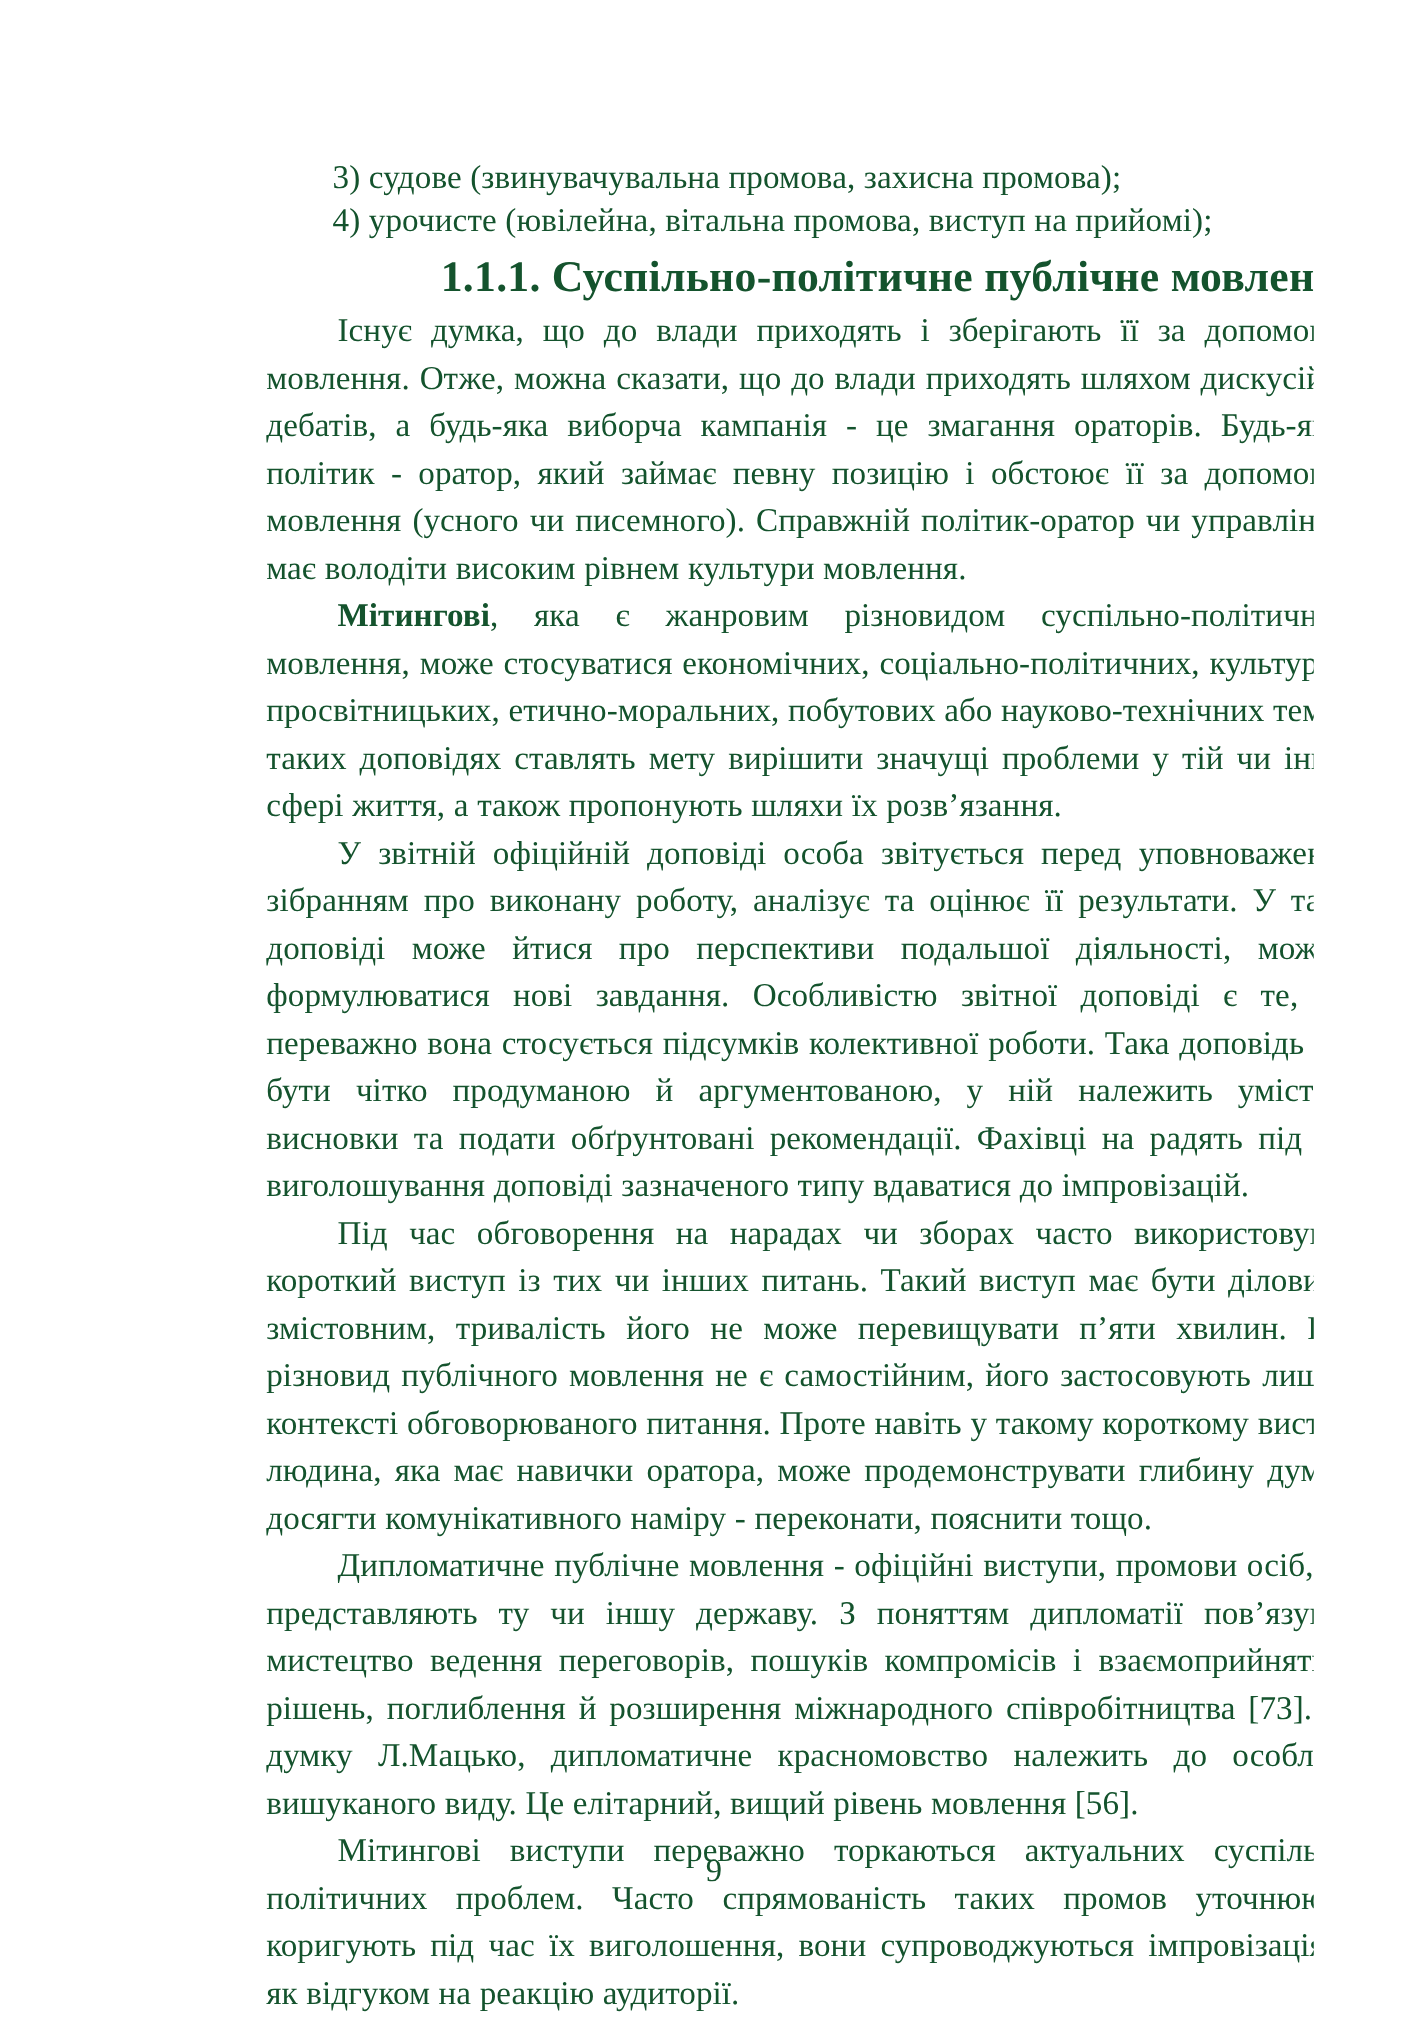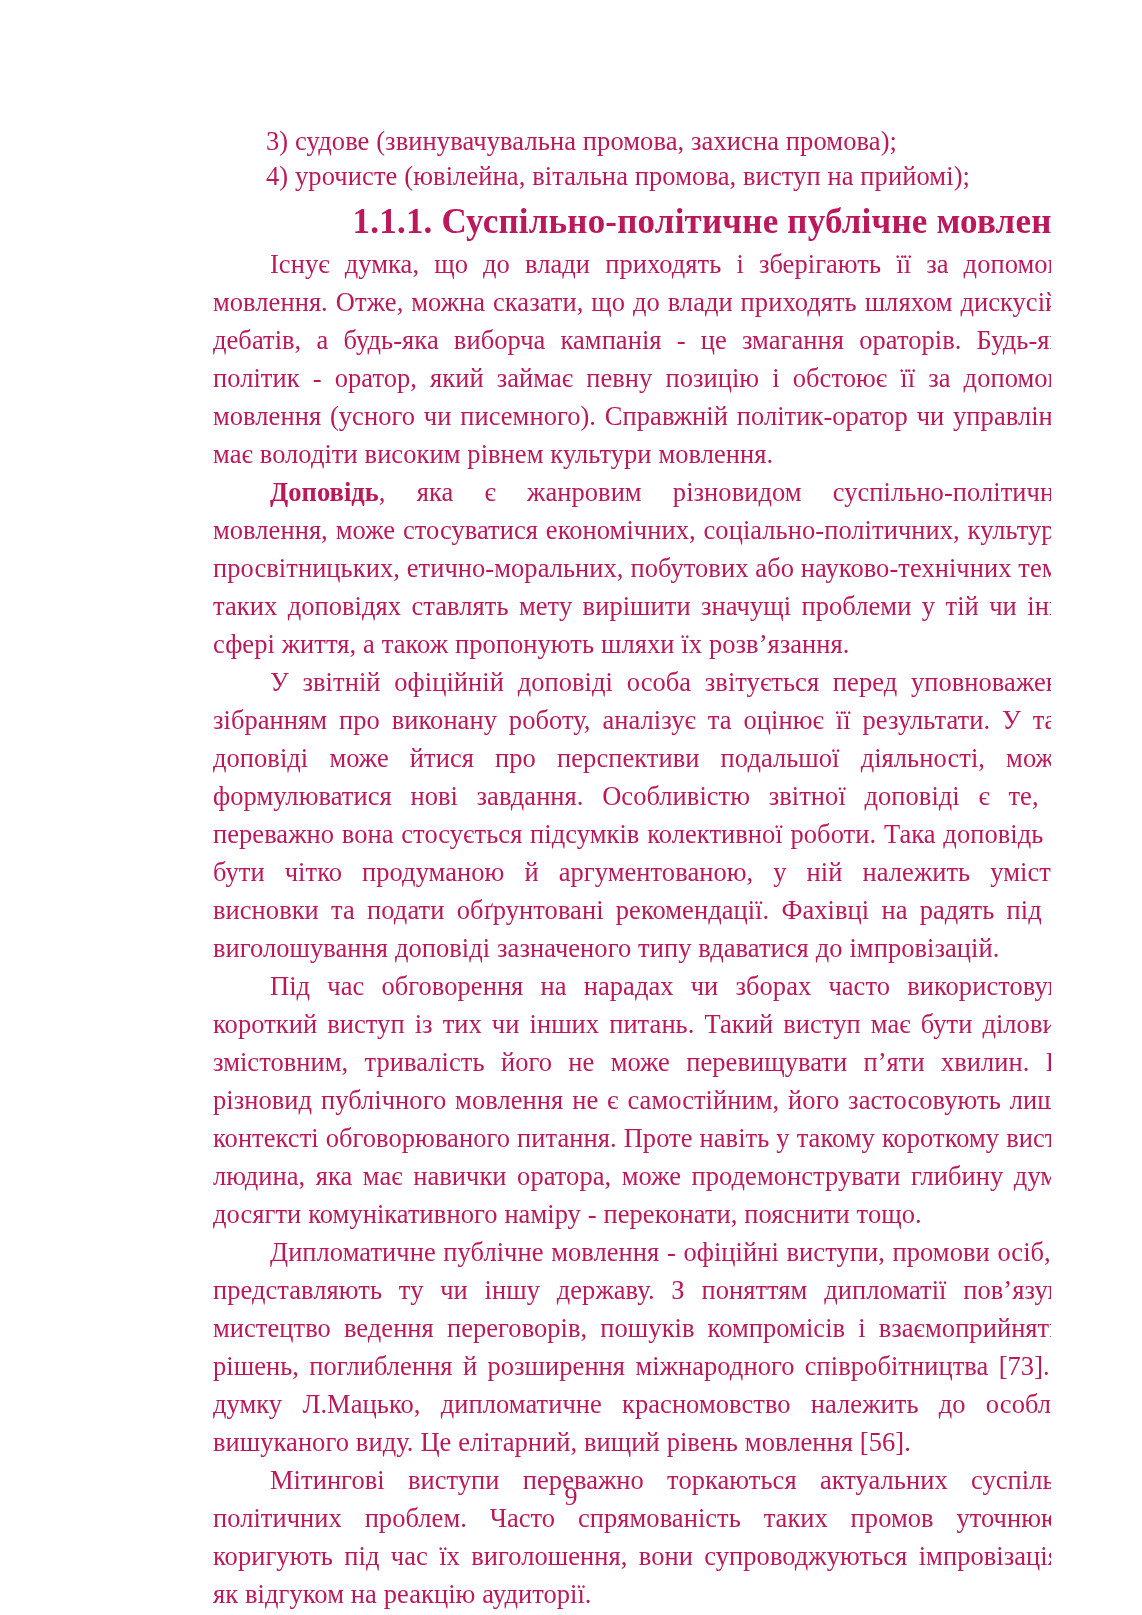--- a/index.html
+++ b/index.html
@@ -8,21 +8,21 @@
     padding: 0;
     background: #ffffff;
   }
   .page {
     position: relative;
     width: 960px;
     height: 1615px;
     margin: 0 auto;
     background: #ffffff;
     font-family: "Liberation Serif", "DejaVu Serif", serif;
-    color: #be185d;
+    color: #14532d;
     overflow: hidden;
     box-sizing: border-box;
   }
   .content {
     position: absolute;
     left: 122px;
     top: 124px;
     width: 878px;
   }
   .list-block {
@@ -78,21 +78,21 @@
 
     <div class="list-block">
       <div class="list-item">3) судове (звинувачувальна промова, захисна промова);</div>
       <div class="list-item">4) урочисте (ювілейна, вітальна промова, виступ на прийомі);</div>
     </div>
 
     <h2 class="section-heading">1.1.1. Суспільно-політичне публічне мовлення</h2>
 
     <p class="para"><span>Існує думка, що до влади приходять і зберігають її за допомогою мовлення. Отже, можна сказати, що до влади приходять шляхом дискусій та дебатів, а будь-яка виборча кампанія - це змагання ораторів. Будь-який політик - оратор, який займає певну позицію і обстоює її за допомогою мовлення (усного чи писемного). Справжній політик-оратор чи управлінець має володіти високим рівнем культури мовлення.</span></p>
 
-    <p class="para"><span class="lead">Доповідь</span><span>, яка є жанровим різновидом суспільно-політичного мовлення, може стосуватися економічних, соціально-політичних, культурно-просвітницьких, етично-моральних, побутових або науково-технічних тем. У таких доповідях ставлять мету вирішити значущі проблеми у тій чи іншій сфері життя, а також пропонують шляхи їх розв’язання.</span></p>
+    <p class="para"><span class="lead">Мітингові</span><span>, яка є жанровим різновидом суспільно-політичного мовлення, може стосуватися економічних, соціально-політичних, культурно-просвітницьких, етично-моральних, побутових або науково-технічних тем. У таких доповідях ставлять мету вирішити значущі проблеми у тій чи іншій сфері життя, а також пропонують шляхи їх розв’язання.</span></p>
 
     <p class="para"><span>У звітній офіційній доповіді особа звітується перед уповноваженим зібранням про виконану роботу, аналізує та оцінює її результати. У такій доповіді може йтися про перспективи подальшої діяльності, можуть формулюватися нові завдання. Особливістю звітної доповіді є те, що переважно вона стосується підсумків колективної роботи. Така доповідь має бути чітко продуманою й аргументованою, у ній належить умістити висновки та подати обґрунтовані рекомендації. Фахівці на радять під час виголошування доповіді зазначеного типу вдаватися до імпровізацій.</span></p>
 
     <p class="para"><span>Під час обговорення на нарадах чи зборах часто використовують короткий виступ із тих чи інших питань. Такий виступ має бути діловим і змістовним, тривалість його не може перевищувати п’яти хвилин. Цей різновид публічного мовлення не є самостійним, його застосовують лише в контексті обговорюваного питання. Проте навіть у такому короткому виступі людина, яка має навички оратора, може продемонструвати глибину думки, досягти комунікативного наміру - переконати, пояснити тощо.</span></p>
 
     <p class="para"><span>Дипломатичне публічне мовлення - офіційні виступи, промови осіб, які представляють ту чи іншу державу. З поняттям дипломатії пов’язують мистецтво ведення переговорів, пошуків компромісів і взаємоприйнятних рішень, поглиблення й розширення міжнародного співробітництва [73]. На думку Л.Мацько, дипломатичне красномовство належить до особливо вишуканого виду. Це елітарний, вищий рівень мовлення [56].</span></p>
 
 
     <p class="para"><span>Мітингові виступи переважно торкаються актуальних суспільно-політичних проблем. Часто спрямованість таких промов уточнюють, коригують під час їх виголошення, вони супроводжуються імпровізаціями як відгуком на реакцію аудиторії.</span></p>
 

